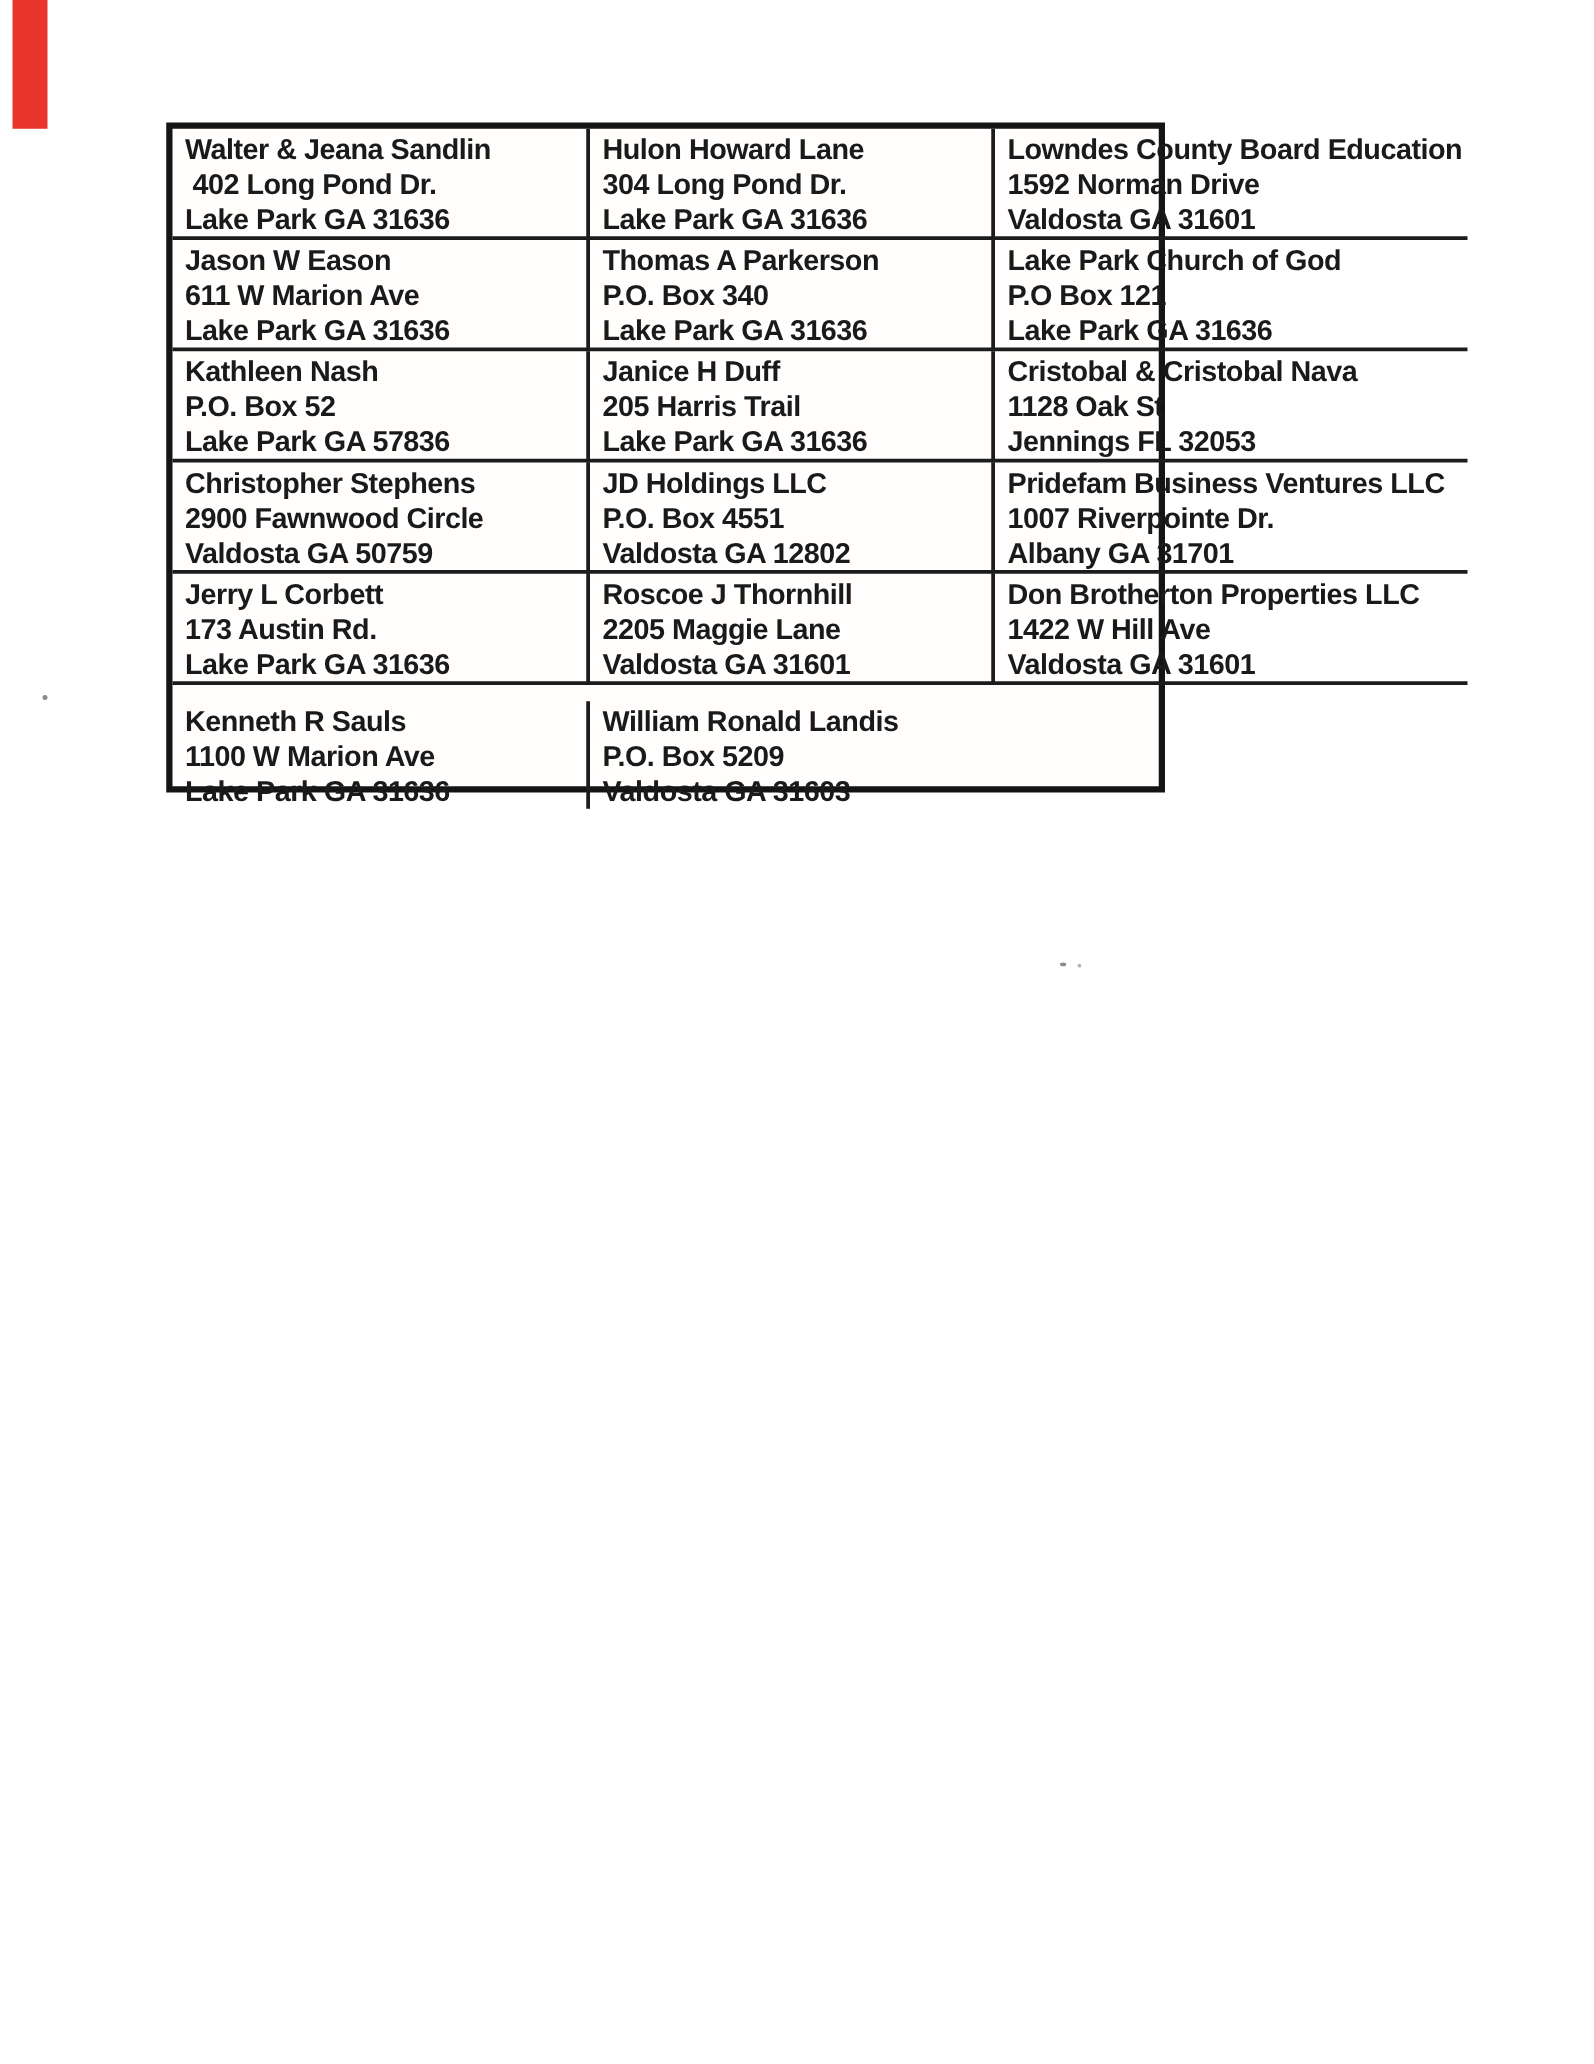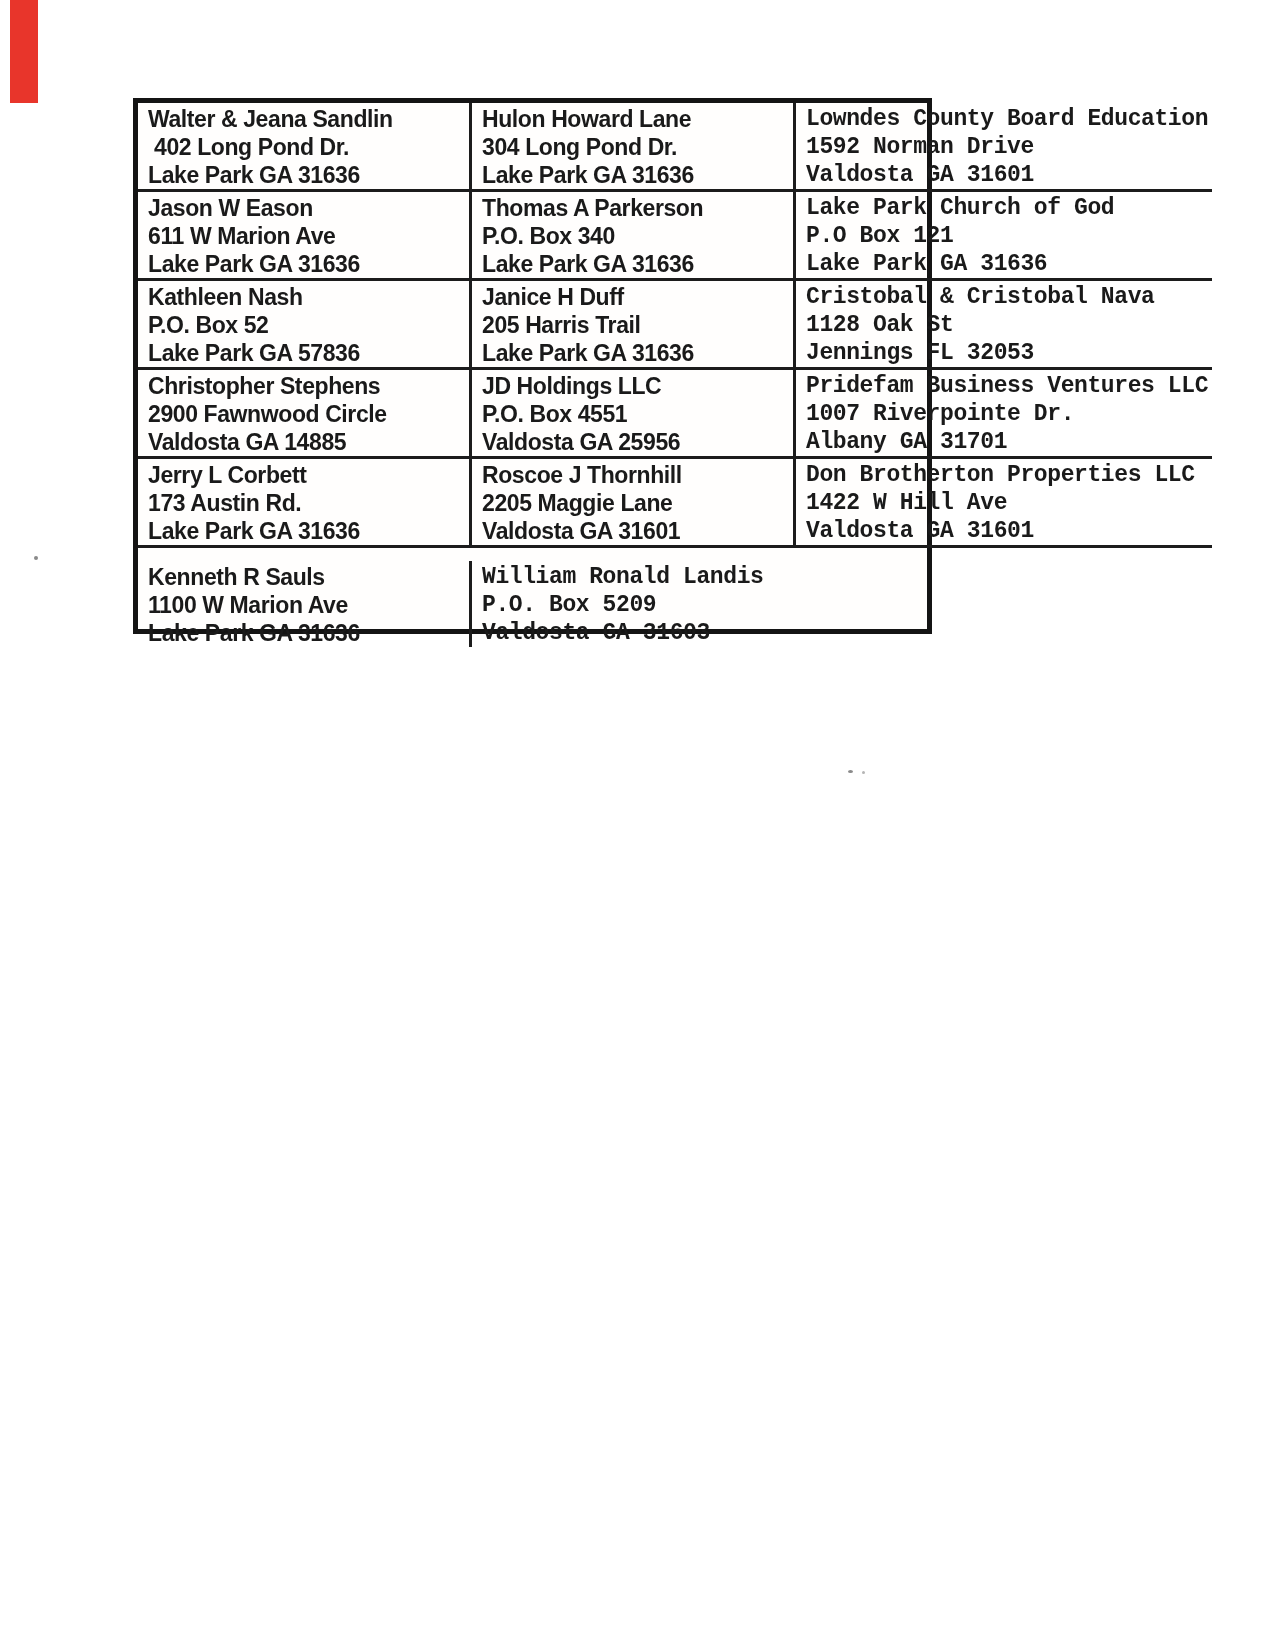--- a/index.html
+++ b/index.html
@@ -42,21 +42,21 @@
     border-bottom: 3px solid #1c1c1c;
     padding: 2px 4px 0 10px;
     font-size: 23px;
     line-height: 28px;
     font-weight: 600;
     letter-spacing: -0.4px;
     color: #1a1a1a;
     white-space: pre;
     overflow: visible;
   }
-  .cell.last-col { border-right: none; font-family: Liberation Mono, monospace; }
+  .cell.last-col { border-right: none; }
   .cell.last-row { border-bottom: none; margin-top: 13px; }
   .speck {
     position: absolute;
     width: 4px;
     height: 4px;
     border-radius: 50%;
     background: #8a8a8a;
   }
   .speck.s1 { left: 34px;  top: 556px; }
   .speck.s2 { left: 848px; top: 770px; width: 5px; height: 3px; }
@@ -96,24 +96,24 @@
 Lake Park GA 57836</div>
     <div class="cell">Janice H Duff
 205 Harris Trail
 Lake Park GA 31636</div>
     <div class="cell last-col">Cristobal &amp; Cristobal Nava
 1128 Oak St
 Jennings FL 32053</div>
 
     <div class="cell">Christopher Stephens
 2900 Fawnwood Circle
-Valdosta GA 14885</div>
+Valdosta GA 50759</div>
     <div class="cell">JD Holdings LLC
 P.O. Box 4551
-Valdosta GA 25956</div>
+Valdosta GA 12802</div>
     <div class="cell last-col">Pridefam Business Ventures LLC
 1007 Riverpointe Dr.
 Albany GA 31701</div>
 
     <div class="cell">Jerry L Corbett
 173 Austin Rd.
 Lake Park GA 31636</div>
     <div class="cell">Roscoe J Thornhill
 2205 Maggie Lane
 Valdosta GA 31601</div>

